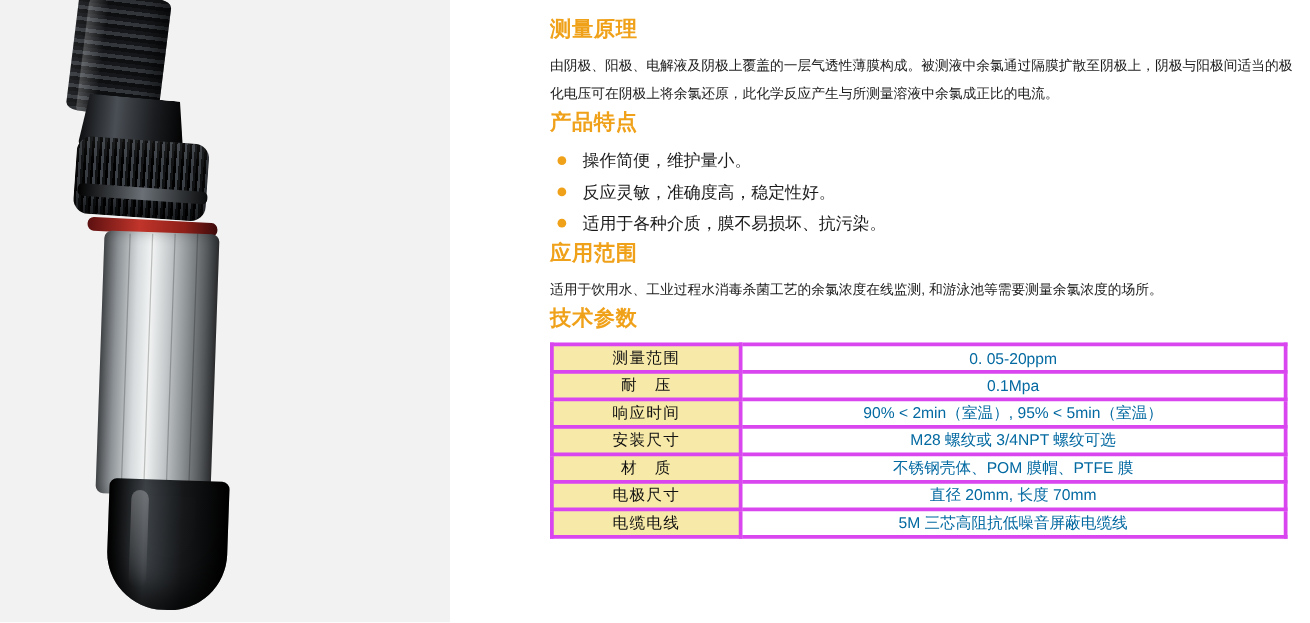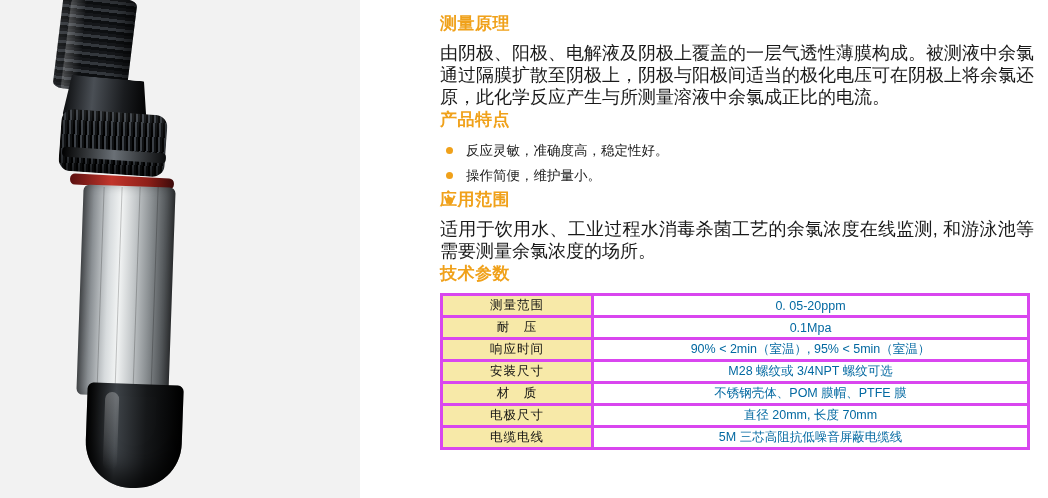--- a/index.html
+++ b/index.html
@@ -166,21 +166,21 @@
   h2.section-title {
     color: #f0a11a;
     font-size: 17px;
     font-weight: bold;
     margin: 0 0 7px 0;
     letter-spacing: .5px;
   }
   .sec-spacer { margin-top: 14px; }
   p.para {
     margin: 0;
-    font-size: 18px;
+    font-size: 11px;
     line-height: 22px;
     color: #1a1a1a;
     text-align: justify;
   }
   ul.features {
     list-style: none;
     margin: 2px 0 0 0;
     padding: 0;
   }
   ul.features li {
@@ -253,28 +253,29 @@
 
   <div class="content">
 
     <h2 class="section-title">测量原理</h2>
     <p class="para">由阴极、阳极、电解液及阴极上覆盖的一层气透性薄膜构成。被测液中余氯通过隔膜扩散至阴极上，阴极与阳极间适当的极化电压可在阴极上将余氯还原，此化学反应产生与所测量溶液中余氯成正比的电流。</p>
 
     <h2 class="section-title sec-spacer">产品特点</h2>
     <ul class="features">
       <li>
         <span class="bullet"></span>
+        <span>操作简便，维护量小。</span>
+      </li>
+      <li>
+        <span class="bullet"></span>
         <span>反应灵敏，准确度高，稳定性好。</span>
       </li>
       <li>
         <span class="bullet"></span>
-        <span>操作简便，维护量小。</span>
-      </li>
-      <li>
-        <span class="bullet"></span>
+        <span>适用于各种介质，膜不易损坏、抗污染。</span>
       </li>
     </ul>
 
     <h2 class="section-title sec-spacer">应用范围</h2>
     <p class="para">适用于饮用水、工业过程水消毒杀菌工艺的余氯浓度在线监测, 和游泳池等需要测量余氯浓度的场所。</p>
 
     <h2 class="section-title sec-spacer">技术参数</h2>
     <div class="table-wrap">
       <table class="spec">
         <tbody>

